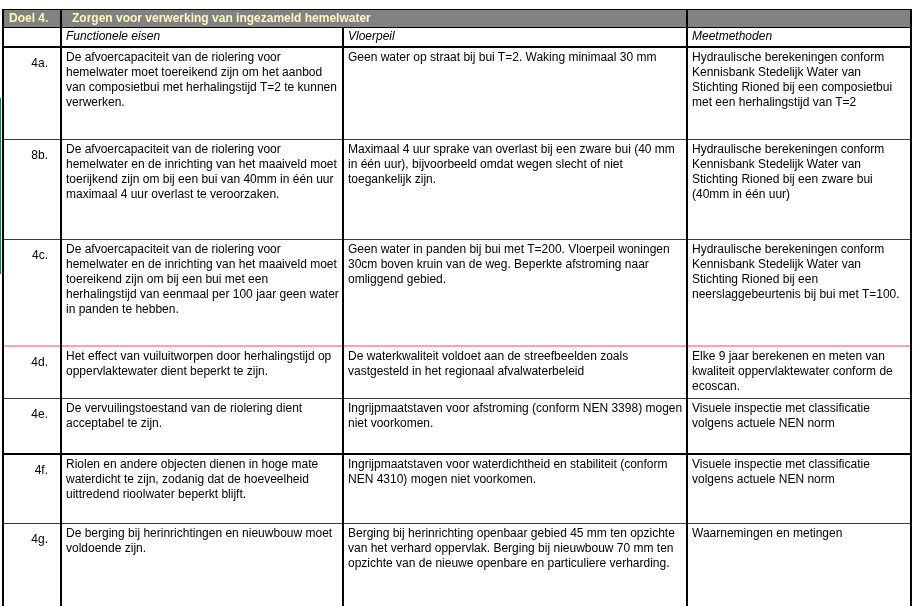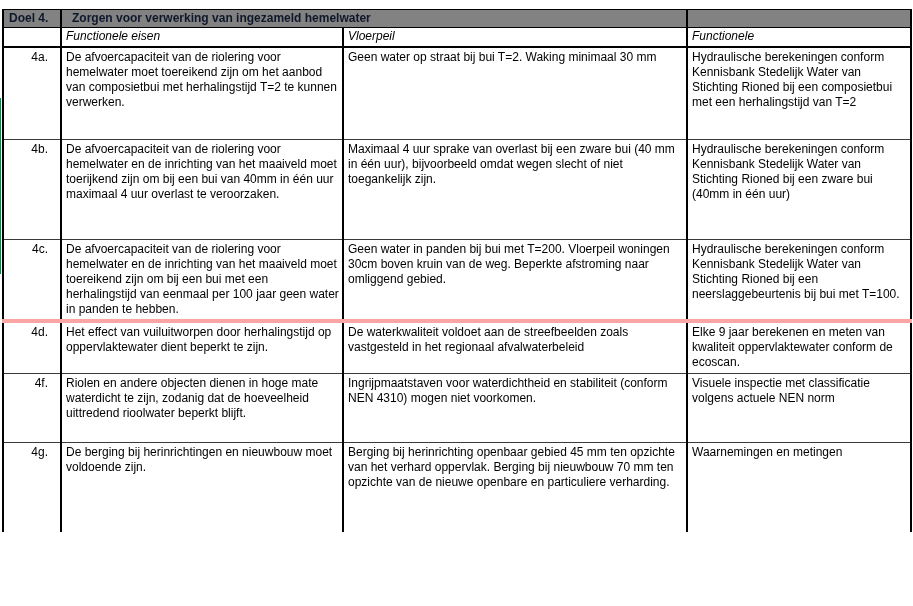--- a/index.html
+++ b/index.html
@@ -38,45 +38,45 @@
     border-left: 2px solid #000;
     border-right: 2px solid #000;
     overflow: hidden;
     word-wrap: break-word;
   }
   tr { border-top: 1px solid #3a3a3a; }
   tr.r-doel { border-top: 1px solid #000; height: 18px; }
   tr.r-cols { height: 18px; border-top: 1px solid #000; border-bottom: 2px solid #000; margin-top: 44px; }
   tr.r-4a { height: 92px; }
   tr.r-4b { height: 100px; }
-  tr.r-4c { height: 82px; border-bottom: 4px solid #fca5a5; margin-top: 36px; }
+  tr.r-4c { height: 107px; border-bottom: 2px solid #fca5a5; margin-top: 36px; }
   tr.r-4d { height: 52px; }
   tr.r-4e { height: 56px; border-bottom: 2px solid #000; }
   tr.r-4f { height: 69px; }
   tr.r-4g { height: 90px; }
 
   tr.r-doel td {
     background: #828282;
-    color: #0f172a;
+    color: #fef9c3;
     font-weight: bold;
     padding-top: 1px;
     padding-bottom: 1px;
   }
   td.doel-label { padding-left: 5px; }
   td.doel-title { padding-left: 10px; }
 
   tr.r-cols td.col-h {
     font-style: italic;
     padding-top: 1px;
   }
 
   td.rowlab {
     text-align: right;
     padding-right: 12px;
-    padding-top: 2px;
+    padding-top: 8px;
   }
 
   .scan-green-line {
     position: absolute;
     left: 0px;
     top: 98px;
     width: 1px;
     height: 176px;
     background: #1e7d46;
   }
@@ -99,51 +99,57 @@
         <tr class="r-doel">
       <td class="doel-label">Doel 4.</td>
       <td class="doel-title" colspan="2">Zorgen voor verwerking van ingezameld hemelwater</td>
       <td class="doel-empty"></td>
     </tr>
 
     <tr class="r-cols">
       <td></td>
       <td class="col-h">Functionele eisen</td>
       <td class="col-h">Vloerpeil</td>
-      <td class="col-h">Functionele</td>
+      <td class="col-h">Meetmethoden</td>
     </tr>
 
     <tr class="r-4a">
       <td class="rowlab">4a.</td>
       <td>De afvoercapaciteit van de riolering voor hemelwater moet toereikend zijn om het aanbod van composietbui met herhalingstijd T=2 te kunnen verwerken.</td>
       <td>Geen water op straat bij bui T=2. Waking minimaal 30 mm</td>
       <td>Hydraulische berekeningen conform Kennisbank Stedelijk Water van Stichting Rioned bij een composietbui met een herhalingstijd van T=2</td>
     </tr>
 
     <tr class="r-4b">
-      <td class="rowlab">4b.</td>
+      <td class="rowlab">8b.</td>
       <td>De afvoercapaciteit van de riolering voor hemelwater en de inrichting van het maaiveld moet toerijkend zijn om bij een bui van 40mm in één uur maximaal 4 uur overlast te veroorzaken.</td>
       <td>Maximaal 4 uur sprake van overlast bij een zware bui (40 mm in één uur), bijvoorbeeld omdat wegen slecht of niet toegankelijk zijn.</td>
       <td>Hydraulische berekeningen conform Kennisbank Stedelijk Water van Stichting Rioned bij een zware bui (40mm in één uur)</td>
     </tr>
 
     <tr class="r-4c">
       <td class="rowlab">4c.</td>
       <td>De afvoercapaciteit van de riolering voor hemelwater en de inrichting van het maaiveld moet toereikend zijn om bij een bui met een herhalingstijd van eenmaal per 100 jaar geen water in panden te hebben.</td>
       <td>Geen water in panden bij bui met T=200. Vloerpeil woningen 30cm boven kruin van de weg. Beperkte afstroming naar omliggend gebied.</td>
       <td>Hydraulische berekeningen conform Kennisbank Stedelijk Water van Stichting Rioned bij een neerslaggebeurtenis bij bui met T=100.</td>
     </tr>
 
     <tr class="r-4d">
       <td class="rowlab">4d.</td>
       <td>Het effect van vuiluitworpen door herhalingstijd op oppervlaktewater dient beperkt te zijn.</td>
       <td>De waterkwaliteit voldoet aan de streefbeelden zoals vastgesteld in het regionaal afvalwaterbeleid</td>
       <td>Elke 9 jaar berekenen en meten van kwaliteit oppervlaktewater conform de ecoscan.</td>
     </tr>
 
+    <tr class="r-4e">
+      <td class="rowlab">4e.</td>
+      <td>De vervuilingstoestand van de riolering dient acceptabel te zijn.</td>
+      <td>Ingrijpmaatstaven voor afstroming (conform NEN 3398) mogen niet voorkomen.</td>
+      <td>Visuele inspectie met classificatie volgens actuele NEN norm</td>
+    </tr>
 
     <tr class="r-4f">
       <td class="rowlab">4f.</td>
       <td>Riolen en andere objecten dienen in hoge mate waterdicht te zijn, zodanig dat de hoeveelheid uittredend rioolwater beperkt blijft.</td>
       <td>Ingrijpmaatstaven voor waterdichtheid en stabiliteit (conform NEN 4310) mogen niet voorkomen.</td>
       <td>Visuele inspectie met classificatie volgens actuele NEN norm</td>
     </tr>
 
     <tr class="r-4g">
       <td class="rowlab">4g.</td>

